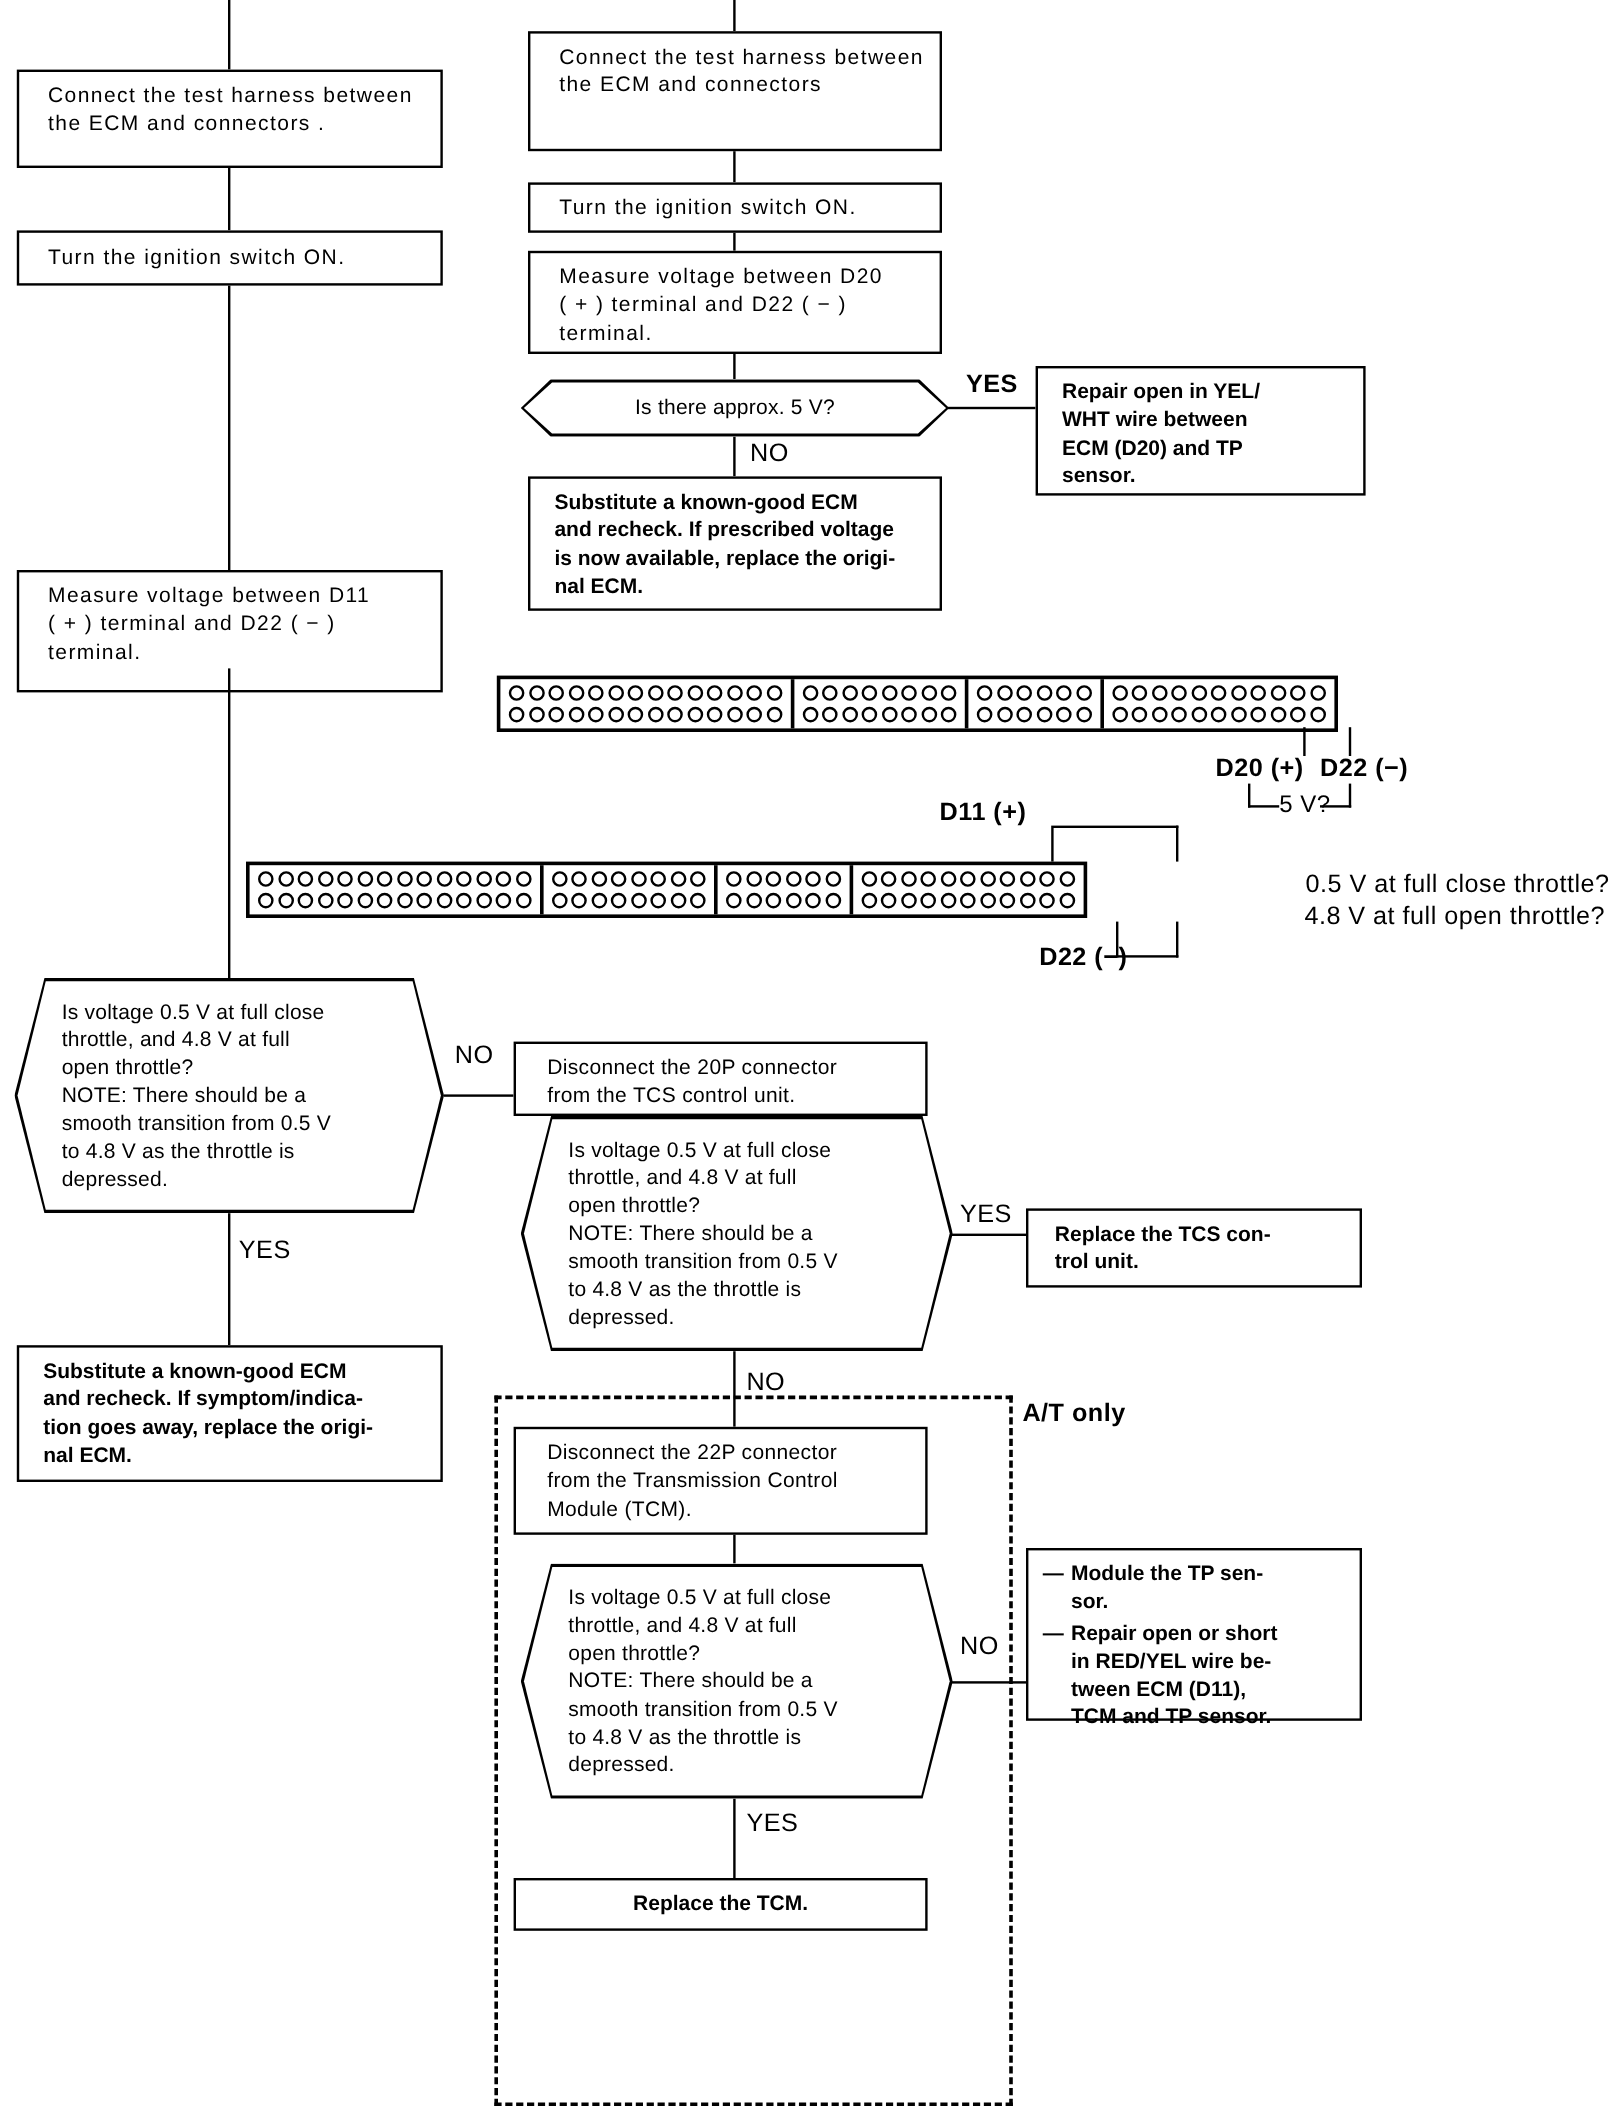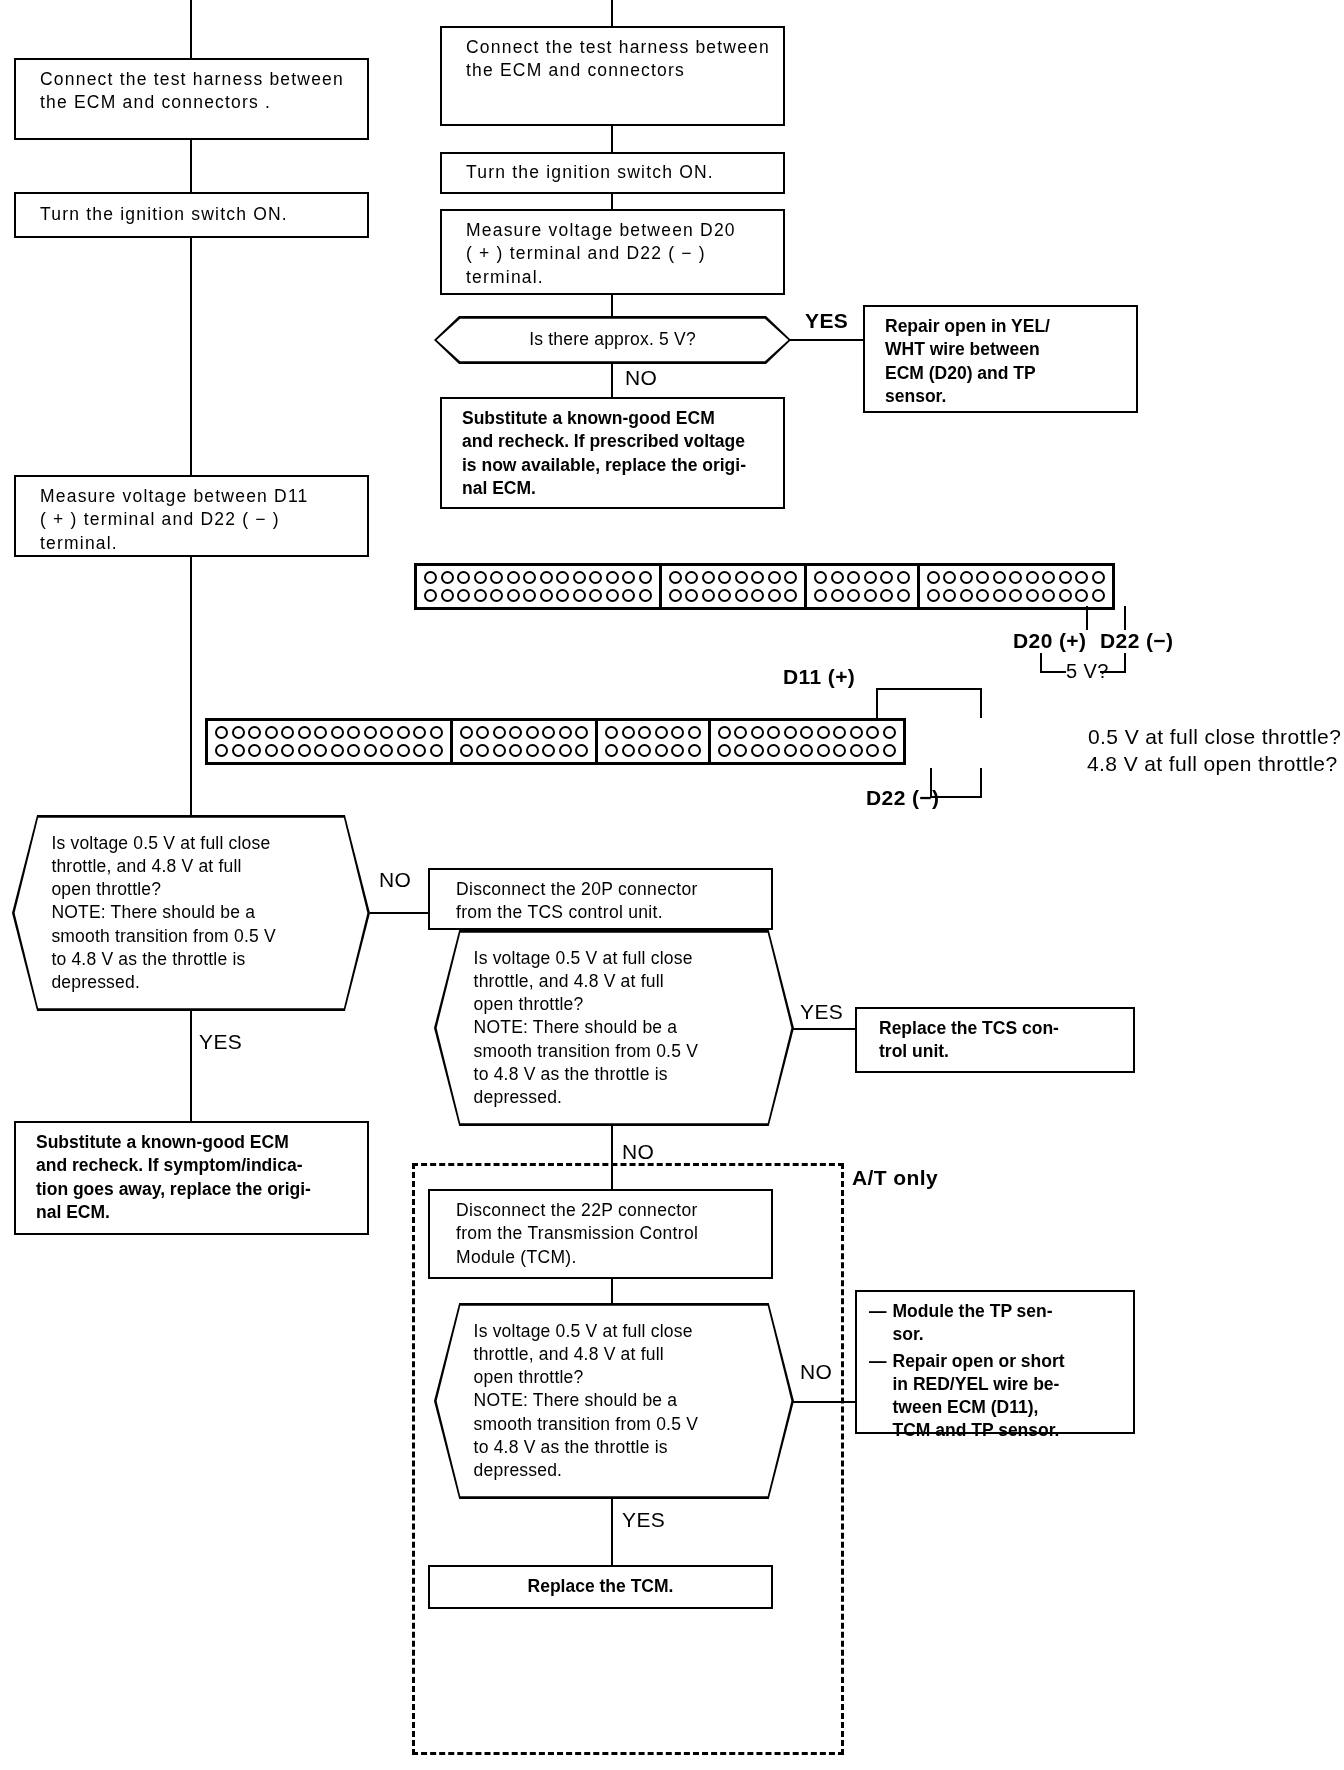--- a/index.html
+++ b/index.html
@@ -133,21 +133,21 @@
 
   <div class="box spaced" style="left:14px; top:58px; width:355px; height:82px;">Connect the test harness between
 the  ECM  and  connectors .</div>
 
   <div class="line vline" style="left:190px; top:140px; height:52px;"></div>
 
   <div class="box spaced" style="left:14px; top:192px; width:355px; height:46px; display:flex; align-items:center;">Turn the ignition switch ON.</div>
 
   <div class="line vline" style="left:190px; top:238px; height:237px;"></div>
 
-  <div class="box spaced" style="left:14px; top:475px; width:355px; height:82px;">Measure  voltage  between  D11
+  <div class="box spaced" style="left:14px; top:475px; width:355px; height:102px;">Measure  voltage  between  D11
 ( + )   terminal   and   D22   ( − )
 terminal.</div>
 
   <div class="line vline" style="left:190px; top:557px; height:258px;"></div>
 
   <div class="hex" style="left:12px; top:815px; width:358px; height:196px;">
     <div class="hexbg"></div>
     <div class="hexfg"></div>
     <div class="hextext">Is voltage 0.5 V at full close
 throttle, and 4.8 V at full

